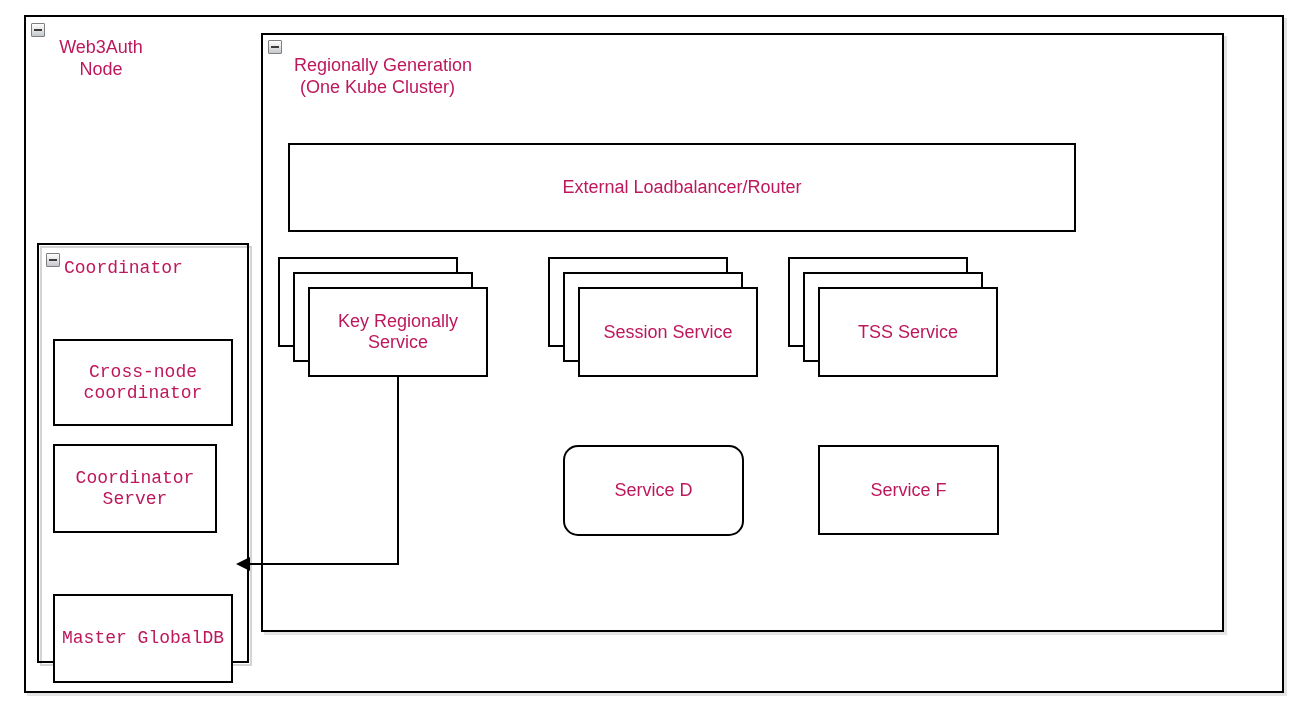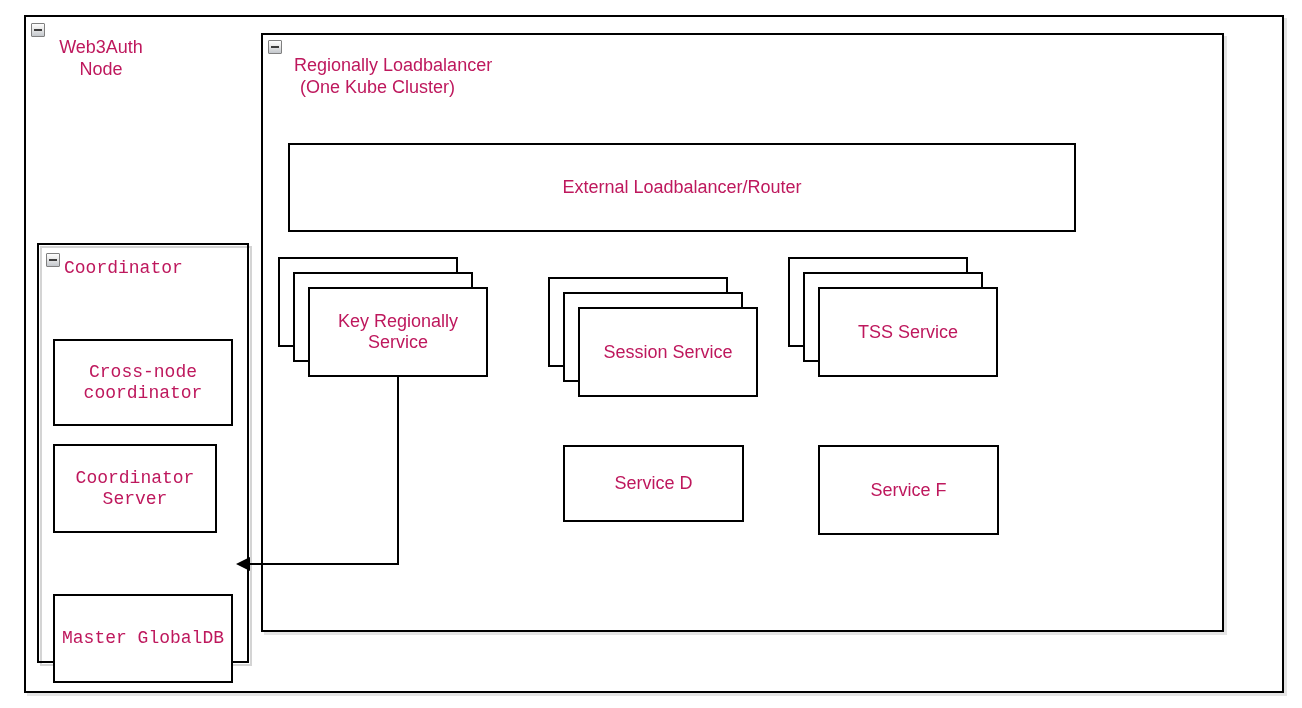--- a/index.html
+++ b/index.html
@@ -53,54 +53,54 @@
     <div class="container-label center" style="left:28px;top:19px;width:94px;">
       <div>Web3Auth</div>
       <div>Node</div>
     </div>
 
     <div class="container" style="left:235px;top:16px;width:963px;height:599px;">
 
       <span class="collapse-icon" style="left:5px;top:5px;"></span>
 
       <div class="container-label" style="left:31px;top:19px;">
-        <div>Regionally Loadbalancer</div>
+        <div>Regionally Generation</div>
         <div style="padding-left:6px;">(One Kube Cluster)</div>
       </div>
 
       <div class="box" style="left:25px;top:73px;width:788px;height:89px;">
         <span>External Loadbalancer/Router</span>
       </div>
 
       <div class="group" style="left:15px;top:222px;width:212px;height:122px;">
         <div class="stack-box" style="left:0;top:0;"></div>
         <div class="stack-box" style="left:15px;top:15px;"></div>
         <div class="stack-box stack-front" style="left:30px;top:30px;">
           <div>Key Regionally</div>
           <div>Service</div>
         </div>
       </div>
 
-      <div class="group" style="left:285px;top:222px;width:212px;height:122px;margin-top:20px;">
+      <div class="group" style="left:285px;top:222px;width:212px;height:122px;">
         <div class="stack-box" style="left:0;top:0;"></div>
         <div class="stack-box" style="left:15px;top:15px;"></div>
         <div class="stack-box stack-front" style="left:30px;top:30px;">
           <div>Session Service</div>
         </div>
       </div>
 
       <div class="group" style="left:525px;top:222px;width:212px;height:122px;">
         <div class="stack-box" style="left:0;top:0;"></div>
         <div class="stack-box" style="left:15px;top:15px;"></div>
         <div class="stack-box stack-front" style="left:30px;top:30px;">
           <div>TSS Service</div>
         </div>
       </div>
 
-      <div class="box" style="left:300px;top:375px;width:181px;height:77px;">
+      <div class="box" style="left:300px;top:375px;width:181px;height:91px;border-radius:15px;">
         <span>Service D</span>
       </div>
 
       <div class="box" style="left:555px;top:375px;width:181px;height:90px;">
         <span>Service F</span>
       </div>
 
     </div>
 
     <div class="group" style="left:11px;top:226px;width:212px;height:420px;font-family:Liberation Mono, monospace;">

